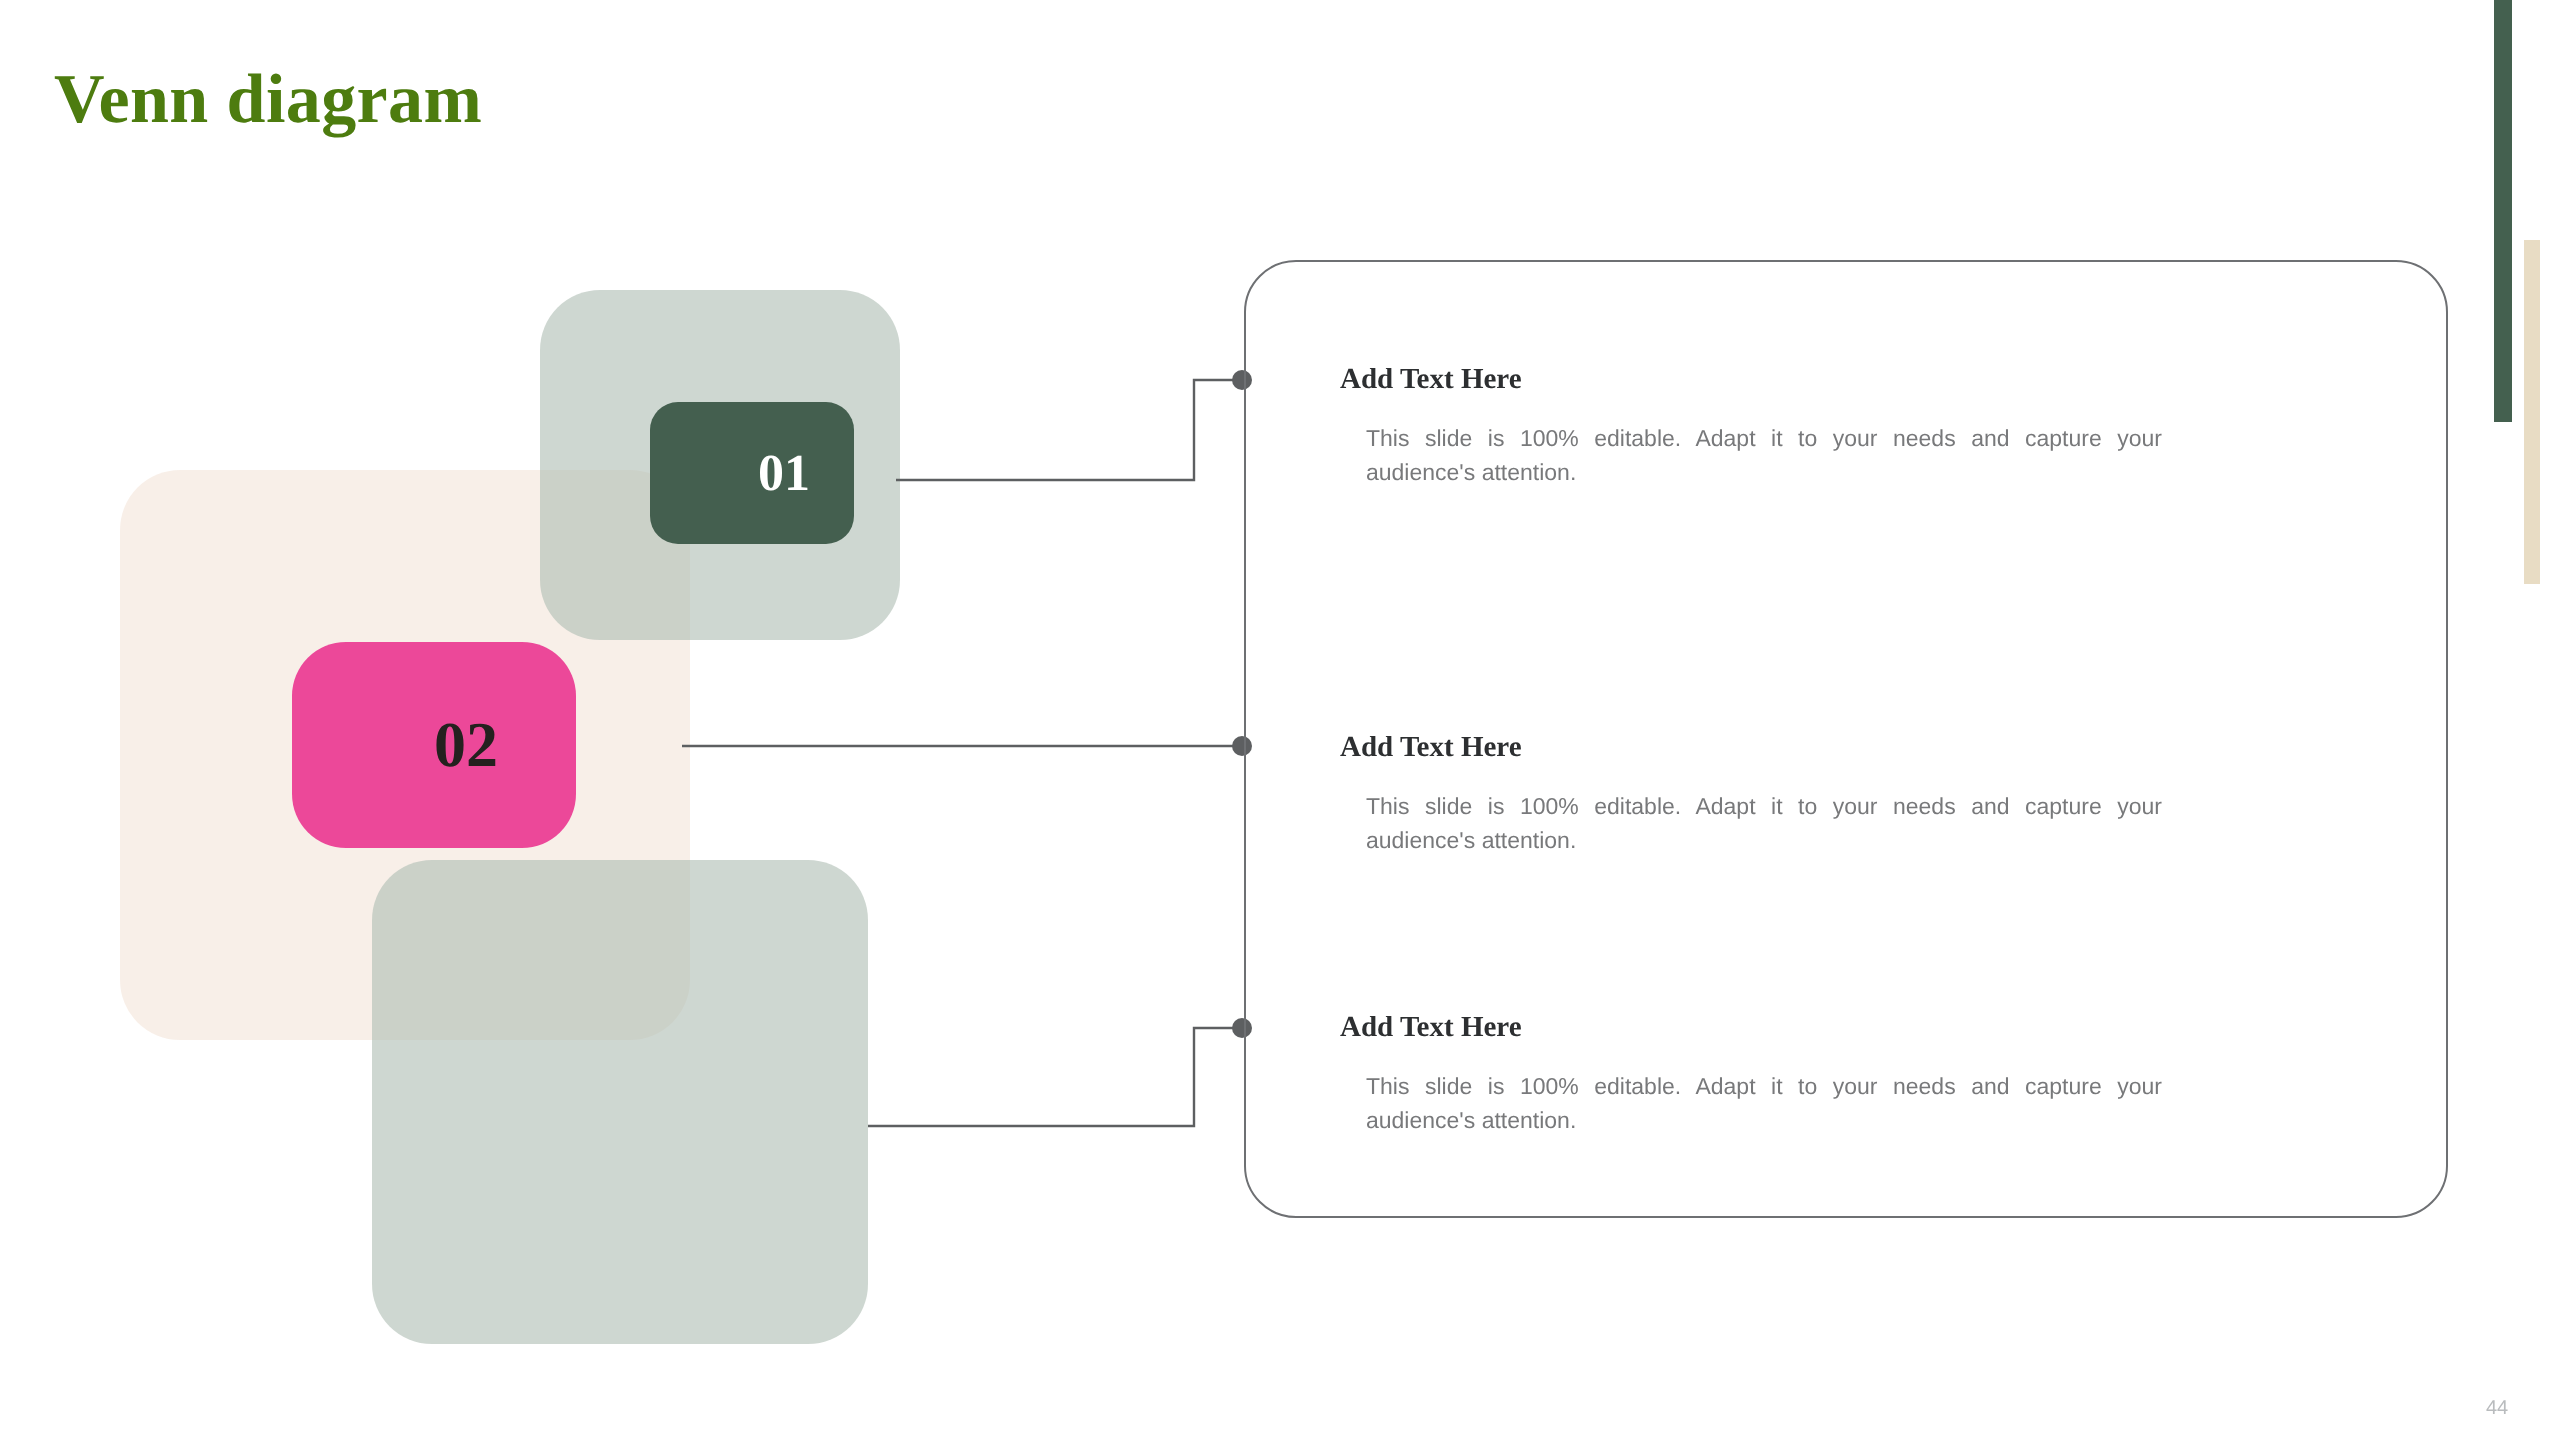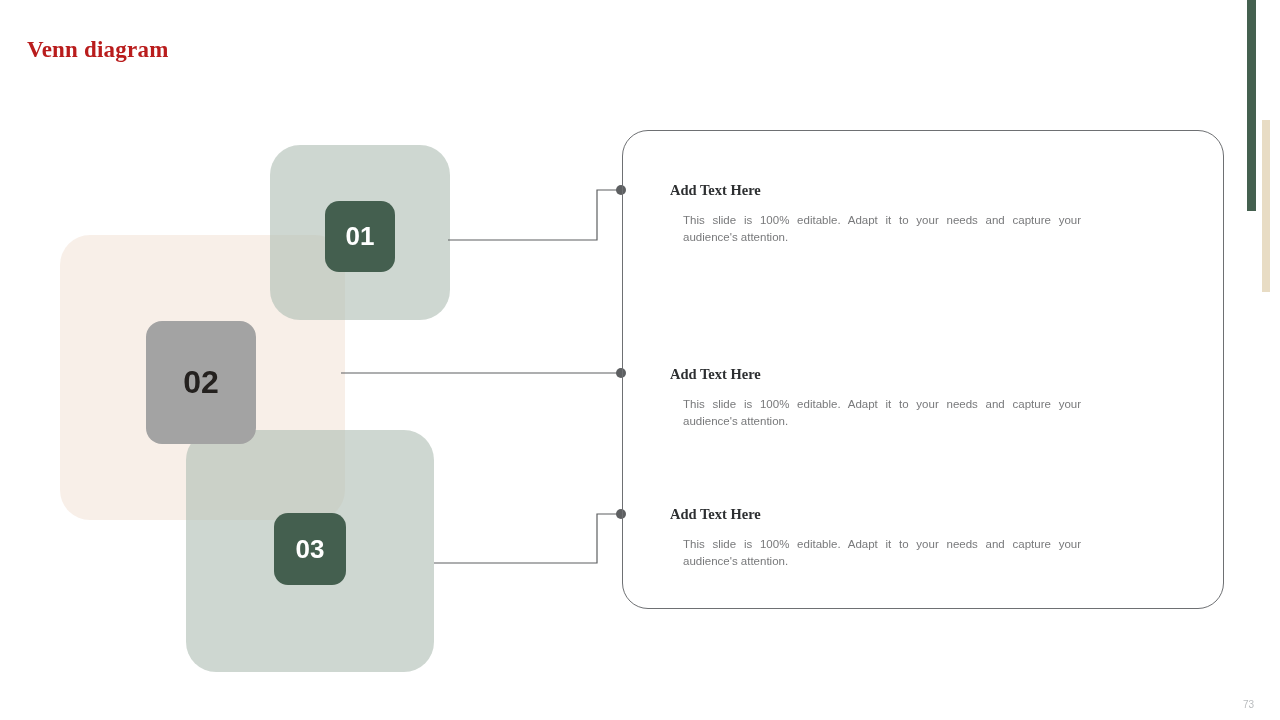--- a/index.html
+++ b/index.html
@@ -22,23 +22,23 @@
     background: #ffffff;
   }
 
   
   .page-title {
     position: absolute;
     left: 27px;
     top: 28px;
     font-family: "Liberation Serif", serif;
     font-weight: bold;
-    font-size: 23px;
+    font-size: 35px;
     line-height: 44px;
-    color: #b91c1c;
+    color: #4d7c0f;
     letter-spacing: 0.2px;
     white-space: nowrap;
   }
 
   
   .accent-bar-green {
     position: absolute;
     left: 1247px;
     top: 0px;
     width: 9px;
@@ -99,41 +99,42 @@
     background: rgba(176, 190, 181, 0.62);
   }
 
   
   .venn-badge {
     position: absolute;
     border-radius: 14px;
     display: flex;
     align-items: center;
     justify-content: center;
-    font-family: Liberation Sans, sans-serif;
+    font-family: Liberation Serif, serif;
     font-weight: bold;
+    padding-left: 32px;
   }
   .badge-01 {
     left: 325px;
     top: 201px;
     width: 70px;
     height: 71px;
     background: #445f4f;
     color: #ffffff;
     font-size: 26px;
   }
   .badge-02 {
     left: 146px;
     top: 321px;
     width: 110px;
-    height: 123px;
-    background: #a3a3a3;
+    height: 103px;
+    background: #ec4899;
     color: #24211f;
     font-size: 32px;
-    border-radius: 16px;
+    border-radius: 27px;
   }
   .badge-03 {
     left: 274px;
     top: 513px;
     width: 72px;
     height: 72px;
     background: #445f4f;
     color: #ffffff;
     font-size: 26px;
   }
@@ -199,21 +200,20 @@
   <div class="accent-bar-green"></div>
   <div class="accent-bar-beige"></div>
 
   <div class="venn-area">
     <div class="venn-shape venn-shape-2"></div>
     <div class="venn-shape venn-shape-1"></div>
     <div class="venn-shape venn-shape-3"></div>
 
     <div class="venn-badge badge-01">01</div>
     <div class="venn-badge badge-02">02</div>
-    <div class="venn-badge badge-03">03</div>
   </div>
 
   <svg class="connector-layer" width="1280" height="720">
 
     <path d="M 448 240 L 597 240 L 597 190 L 621 190" fill="none" stroke="#5d5f61" stroke-width="1.2"></path>
 
     <path d="M 341 373 L 621 373" fill="none" stroke="#5d5f61" stroke-width="1.2"></path>
 
     <path d="M 434 563 L 597 563 L 597 514 L 621 514" fill="none" stroke="#5d5f61" stroke-width="1.2"></path>
 
@@ -232,15 +232,15 @@
   <div class="text-block tb-2">
     <p class="tb-heading">Add Text Here</p>
     <p class="tb-body">This slide is 100% editable. Adapt it to your needs and capture your audience's attention.</p>
   </div>
 
   <div class="text-block tb-3">
     <p class="tb-heading">Add Text Here</p>
     <p class="tb-body">This slide is 100% editable. Adapt it to your needs and capture your audience's attention.</p>
   </div>
 
-  <div class="page-number">73</div>
+  <div class="page-number">44</div>
 
 </div>
 
 </body></html>

